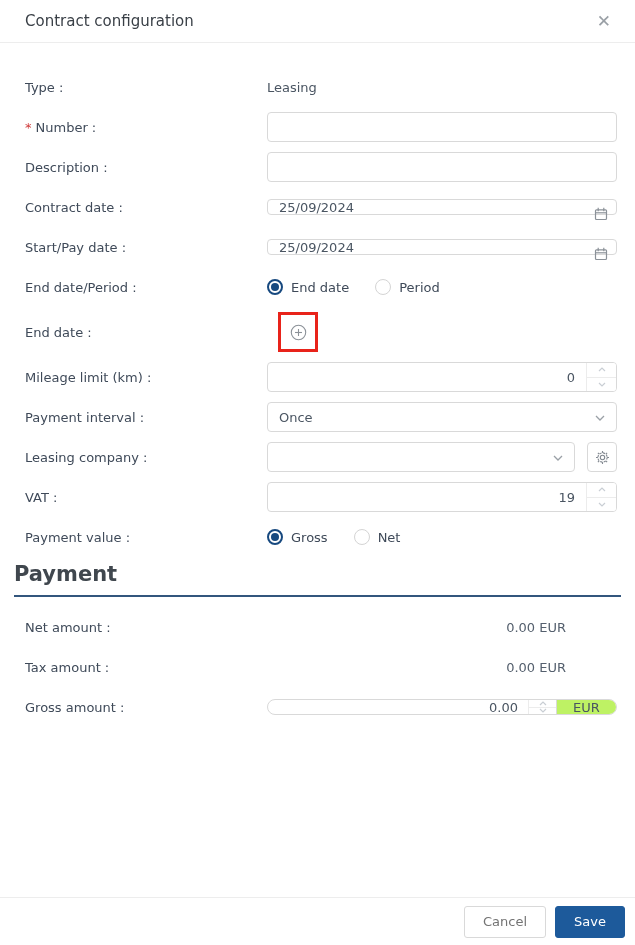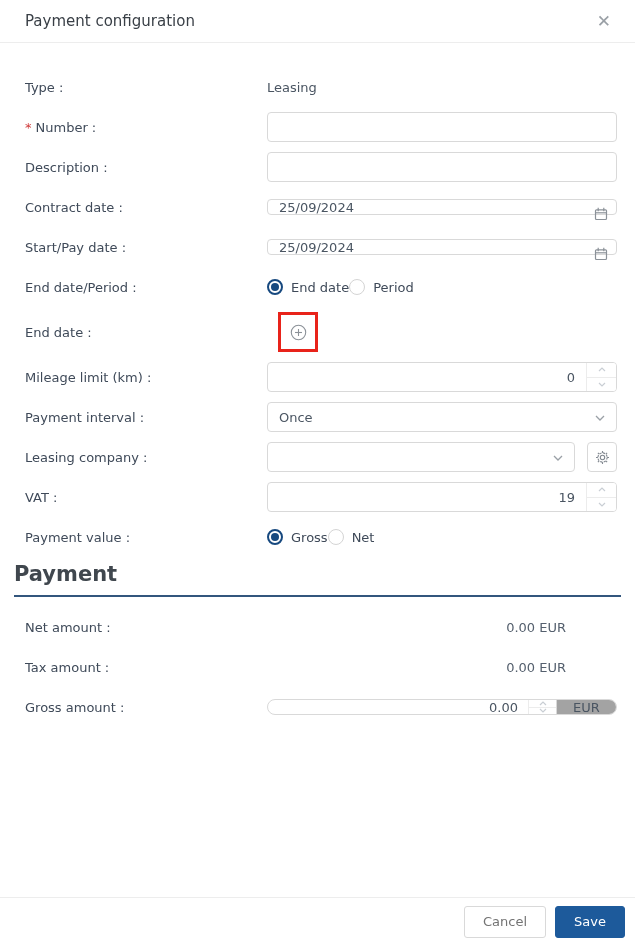--- a/index.html
+++ b/index.html
@@ -54,21 +54,21 @@
   .spin-btn:last-child { border-radius:0 0 3px 0; }
 
   
   .select-box {
     position:relative; width:100%; height:30px; border:1px solid #d9d9d9; border-radius:4px;
     display:flex; align-items:center; padding:0 30px 0 11px; color:#4a5562; cursor:pointer; background:#fff;
   }
   .select-box .chev { position:absolute; right:11px; top:12px; }
 
   
-  .radio-group { display:flex; align-items:flex-start; }
+  .radio-group { display:flex; align-items:flex-start; gap:26px; }
   .radio-opt { display:flex; align-items:center; gap:8px; cursor:pointer; }
   .radio-circle {
     width:16px; height:16px; border-radius:50%; border:1px solid #d4d4d4; background:#fff;
     display:flex; align-items:center; justify-content:center; flex:none;
   }
   .radio-circle.checked { border:2px solid #17497f; }
   .radio-circle.checked::after { content:""; width:8px; height:8px; border-radius:50%; background:#17497f; }
 
   
   .icon-btn {
@@ -92,39 +92,39 @@
 
   
   .money-wrap { display:flex; width:100%; height:16px; border:1px solid #d9d9d9; border-radius:8px; background:#fff; overflow:hidden; }
   .money-wrap input {
     flex:1; min-width:0; border:none; outline:none; font:inherit; color:#4a5562;
     text-align:right; padding:0 10px; background:transparent;
   }
   .money-spinner { width:28px; flex:none; display:flex; flex-direction:column; border-left:1px solid #ececec; }
   .money-addon {
     width:60px; flex:none; display:flex; align-items:center; justify-content:center;
-    background:#a3a3a3; border-left:1px solid #d9d9d9; color:#4a5562;
+    background:#bef264; border-left:1px solid #d9d9d9; color:#4a5562;
   }
 
   
   .modal-footer {
     position:absolute; left:0; right:0; bottom:0; height:48px;
     border-top:1px solid #ededed; display:flex; align-items:center; justify-content:flex-end;
     gap:9px; padding:0 10px; background:#fff;
   }
   .btn { height:32px; border-radius:3px; font:inherit; font-size:13px; padding:0 18px; cursor:pointer; }
   .btn-cancel { background:#fff; border:1px solid #d9d9d9; color:#737373; }
   .btn-save { background:#1d5a9b; border:1px solid #1d5a9b; color:#fff; }
   svg { display:block; }
 </style>
 </head>
 <body>
 
 <div class="modal-header">
-  <div class="modal-title">Payment configuration</div>
+  <div class="modal-title">Contract configuration</div>
   <button class="close-btn">✕</button>
 </div>
 
 <div class="modal-body">
 
   <div class="form-row">
     <div class="form-label">Type :</div>
     <div class="form-control">
       <span class="static-value">Leasing</span>
     </div>

